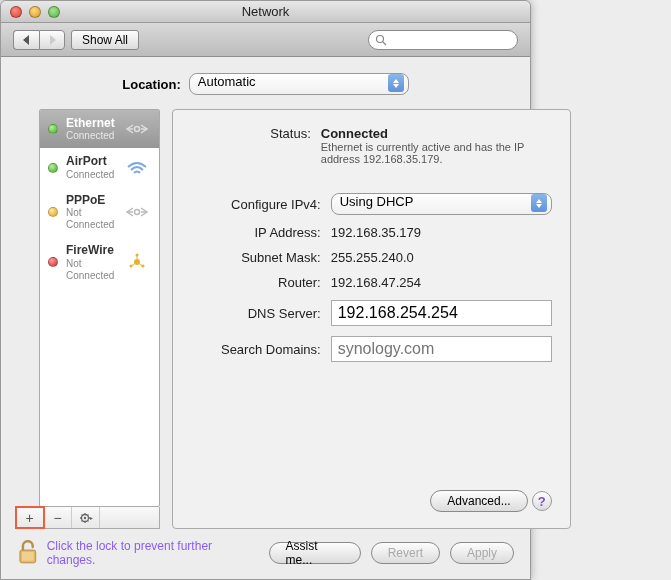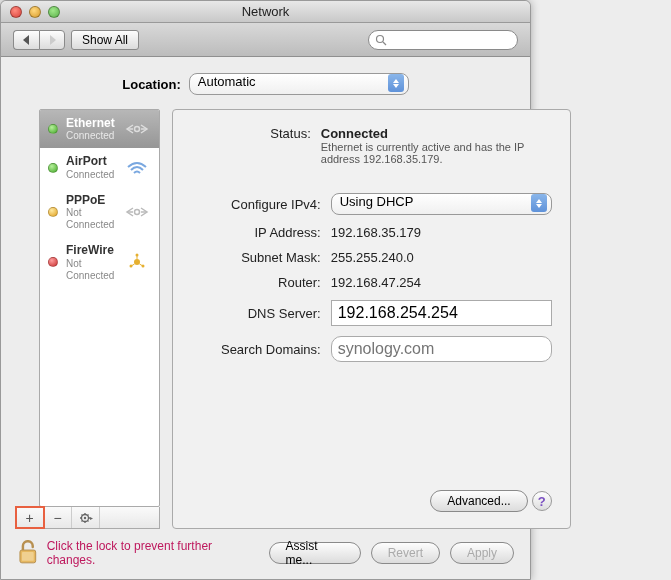--- a/index.html
+++ b/index.html
@@ -204,21 +204,21 @@
   display: flex; align-items: center; justify-content: center;
   color: #7a4fc1; font-weight: bold; font-size: 13px;
 }
 .footer {
   display: flex;
   align-items: center;
   padding: 6px 16px 12px;
   gap: 8px;
 }
 .lock { width: 22px; height: 26px; }
-.footer-text { font-size: 12px; color: #be185d; }
+.footer-text { font-size: 12px; color: #8b5cf6; }
 .footer-buttons { margin-left: auto; display: flex; gap: 10px; }
 </style>
 </head>
 <body>
 
 <div class="window">
 
   <div class="titlebar">
     <div class="traffic">
       <div class="tl r"></div>
@@ -393,21 +393,21 @@
         <div class="val">192.168.47.254</div>
       </div>
 
       <div class="row">
         <div class="lbl">DNS Server:</div>
         <input type="text" value="192.168.254.254" style="">
       </div>
 
       <div class="row">
         <div class="lbl">Search Domains:</div>
-        <input type="text" style="color: rgb(170, 170, 170); border-radius: 10px;" placeholder="synology.com">
+        <input type="text" style="color: rgb(170, 170, 170);" placeholder="synology.com">
       </div>
 
       <div class="details-footer">
         <div class="rbtn">
           <span>Advanced...</span>
         </div>
         <div class="help">
           <span>?</span>
         </div>
       </div>

